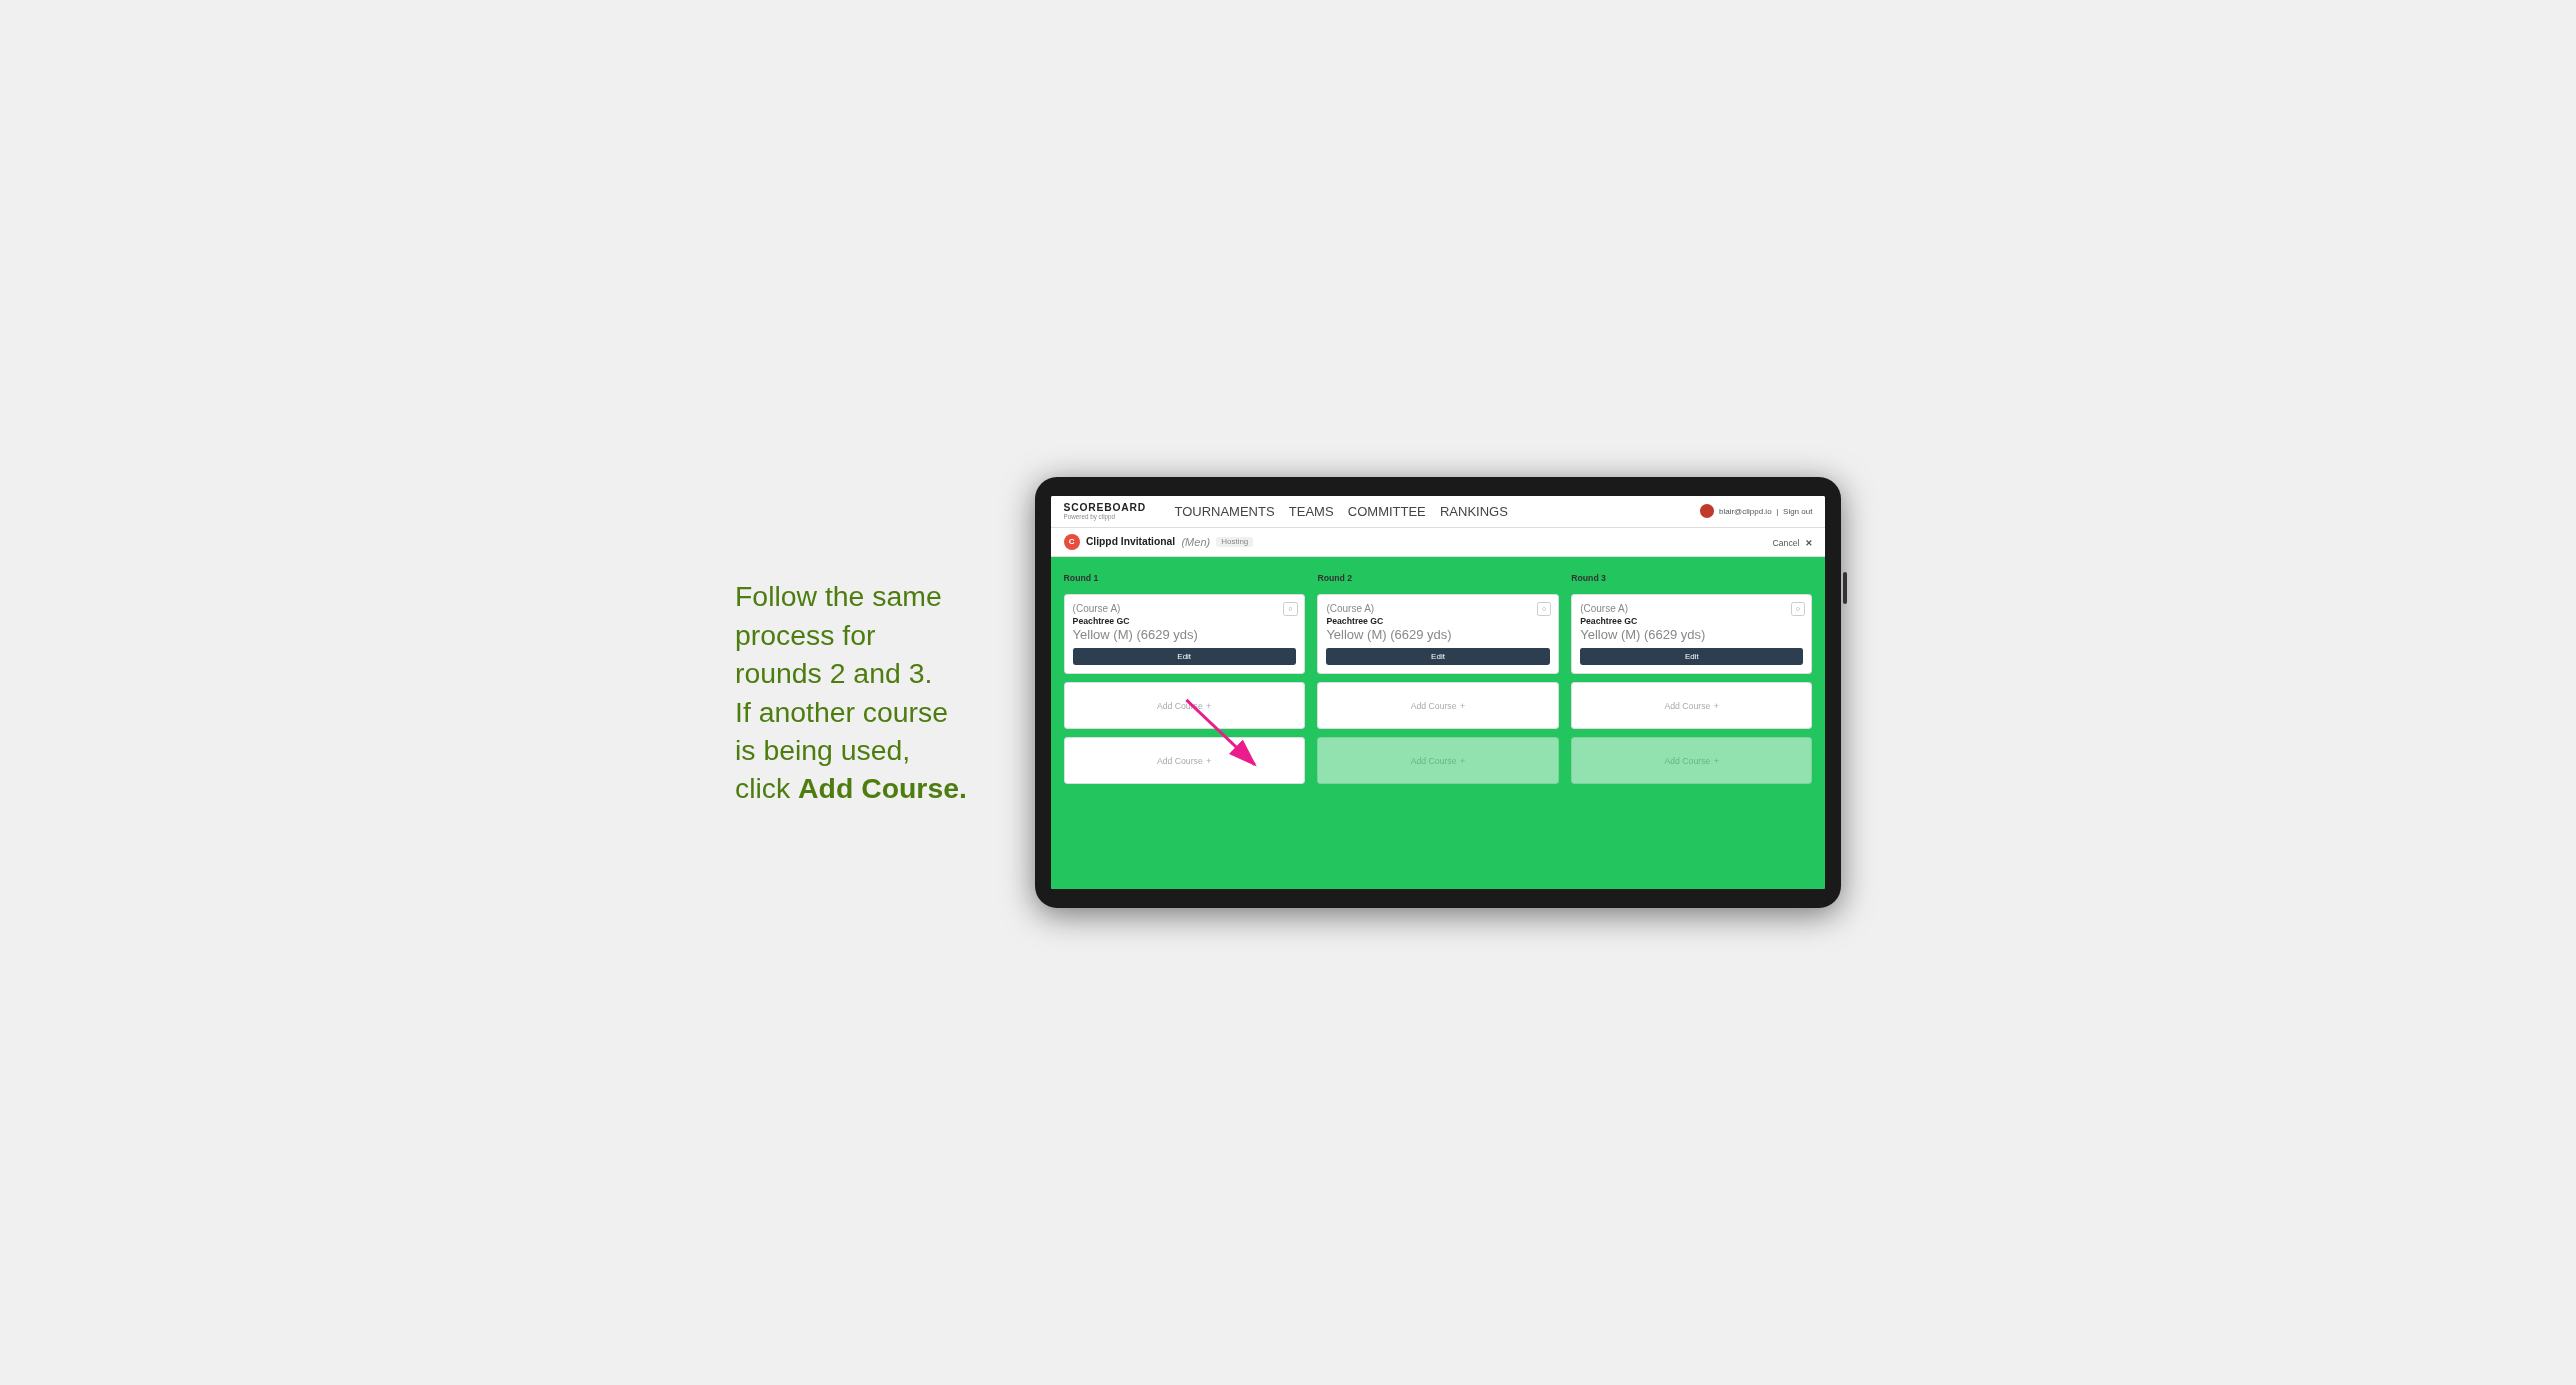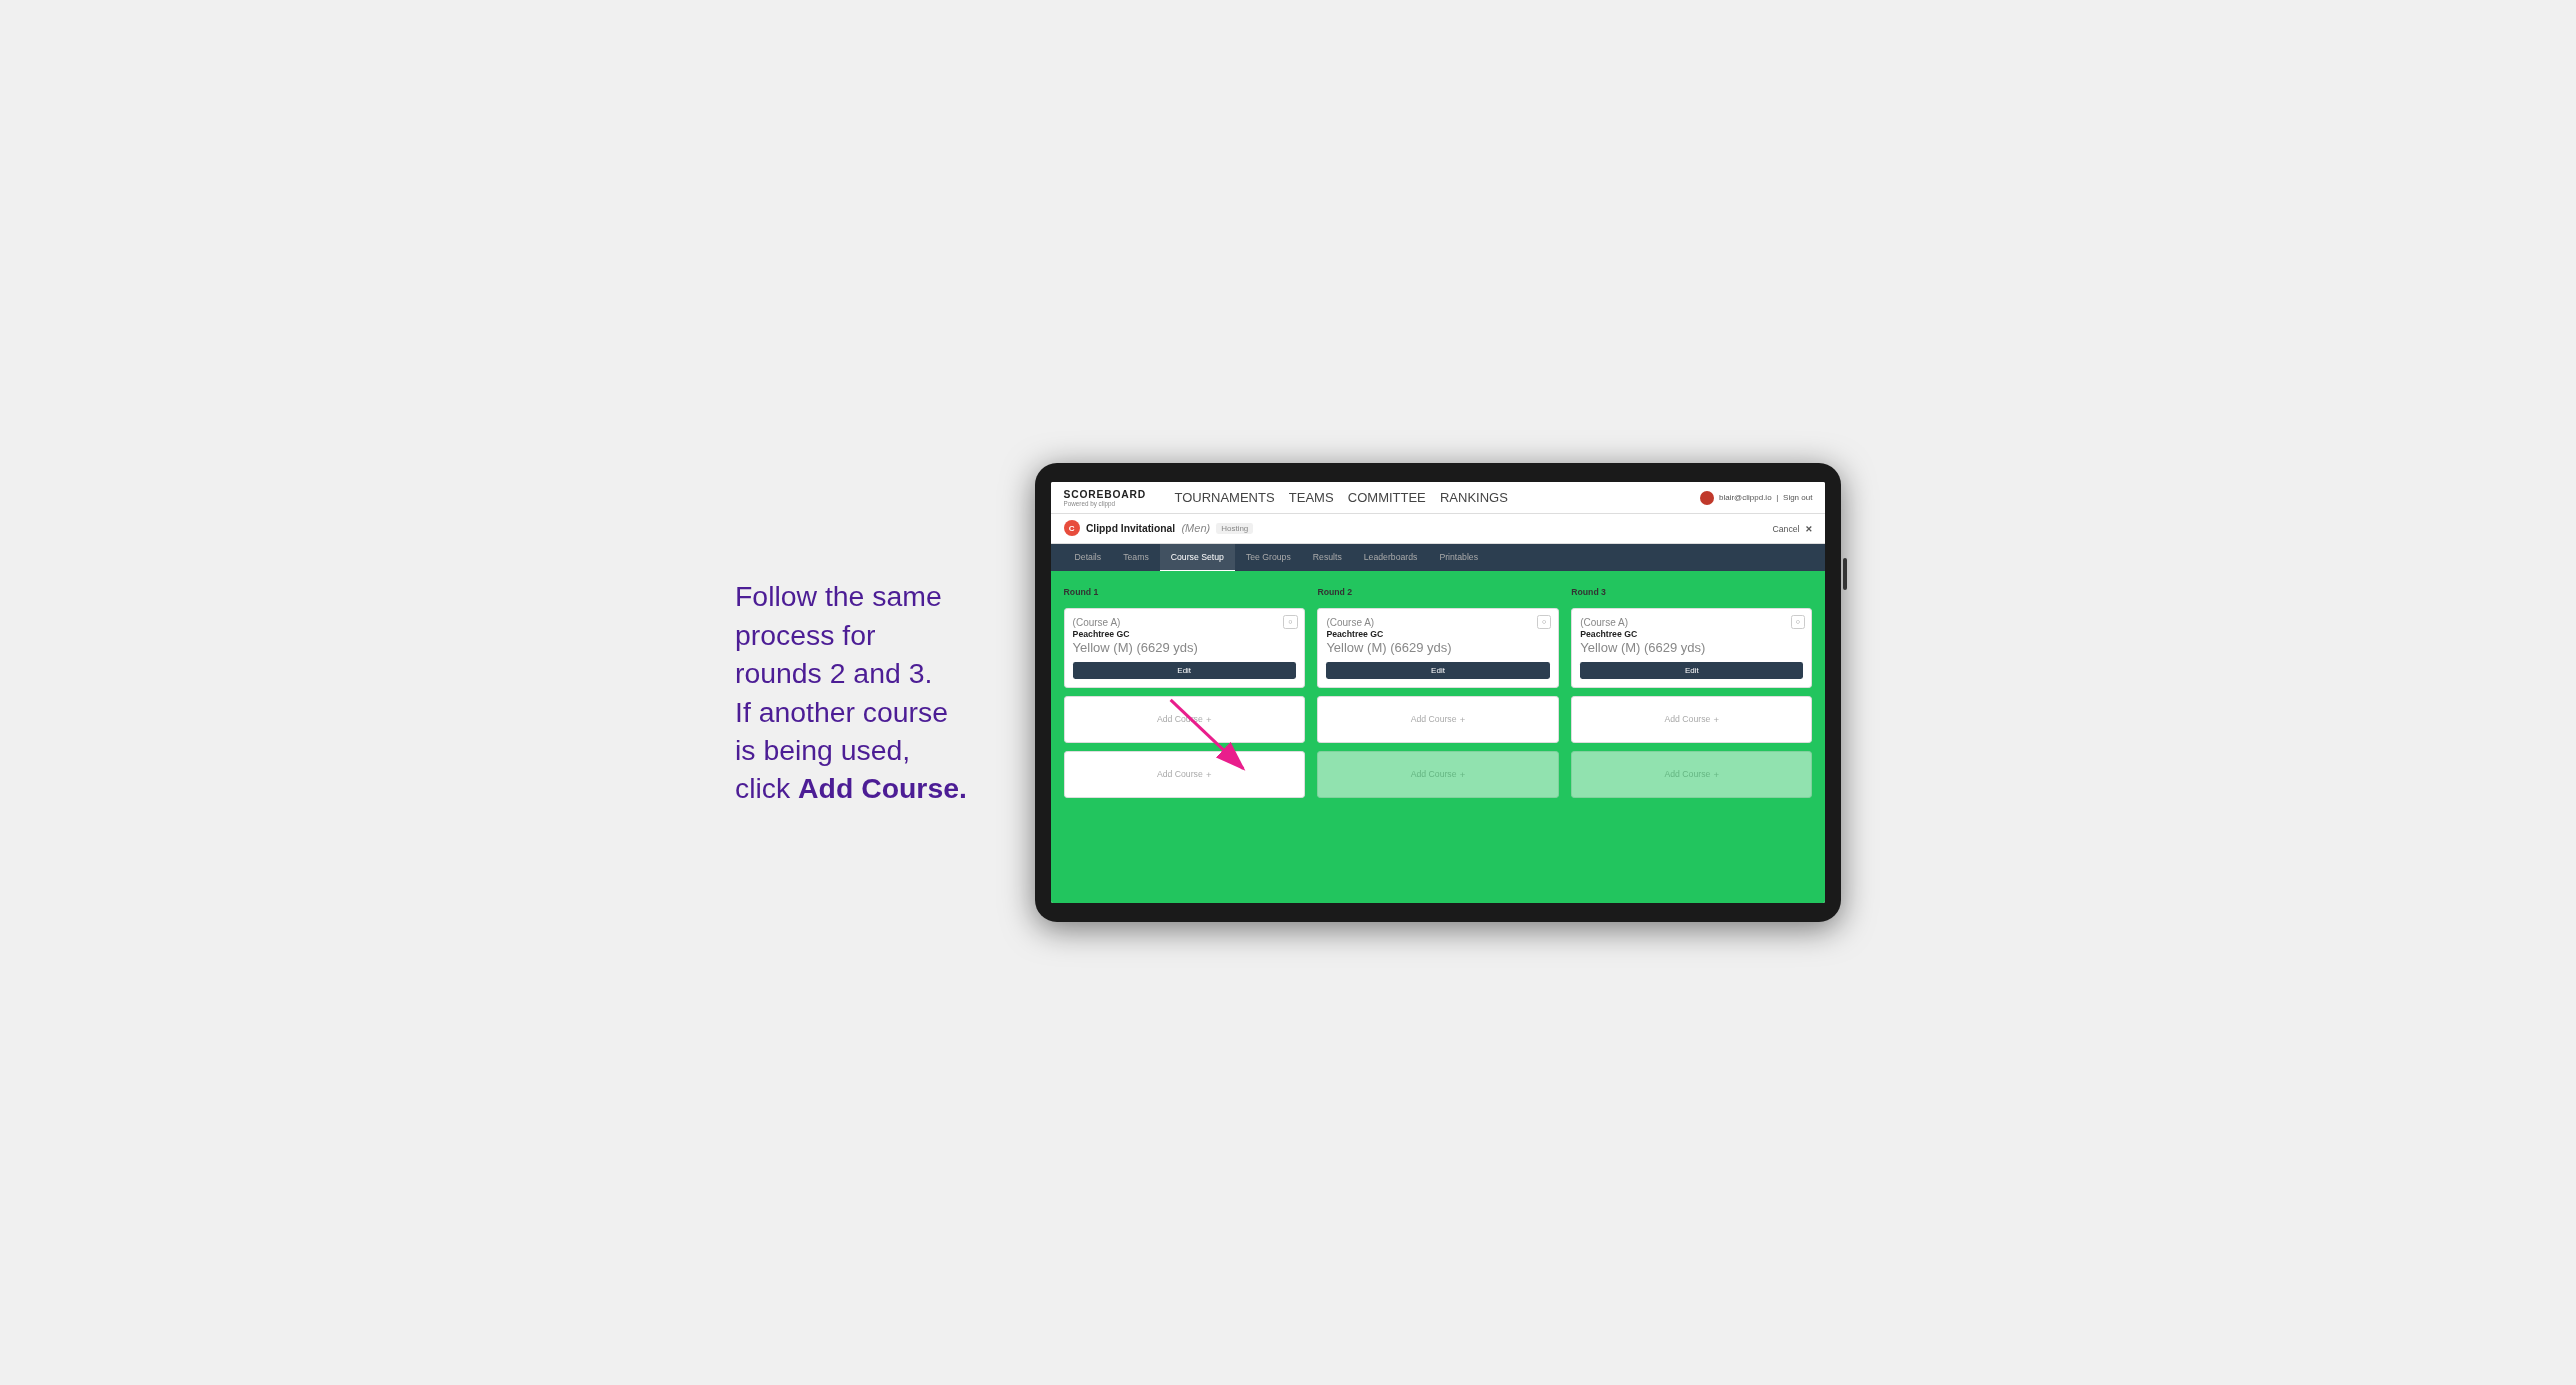--- a/index.html
+++ b/index.html
@@ -18,21 +18,21 @@
       align-items: center;
       gap: 47px;
       width: 100%;
       max-width: 1106px;
     }
 
     .instruction-text {
       flex: 0 0 253px;
       font-size: 28.4px;
       line-height: 1.35;
-      color: #4c1d95;
+      color: #4d7c0f;
     }
     .instruction-text strong {
       font-weight: 900;
     }
 
     
     .tablet {
       flex: 1;
       background: #1a1a1a;
       border-radius: 22px;
@@ -336,29 +336,20 @@
           <span class="hosting-badge">Hosting</span>
         </div>
         <div>
           <span class="cancel-btn">
             <span>Cancel</span>
             <span class="cancel-x">✕</span>
           </span>
         </div>
       </div>
 
-      <div class="tab-bar">
-        <span class="tab">Details</span>
-        <span class="tab">Teams</span>
-        <span class="tab active">Course Setup</span>
-        <span class="tab">Tee Groups</span>
-        <span class="tab">Results</span>
-        <span class="tab">Leaderboards</span>
-        <span class="tab">Printables</span>
-      </div>
 
       <div class="main-content">
         <div class="rounds-grid">
 
           <div class="round-column">
             <div class="round-header">Round 1</div>
             <div class="course-card">
               <button class="remove-btn">○</button>
               <div class="course-label">(Course A)</div>
               <div class="course-name">Peachtree GC</div>

